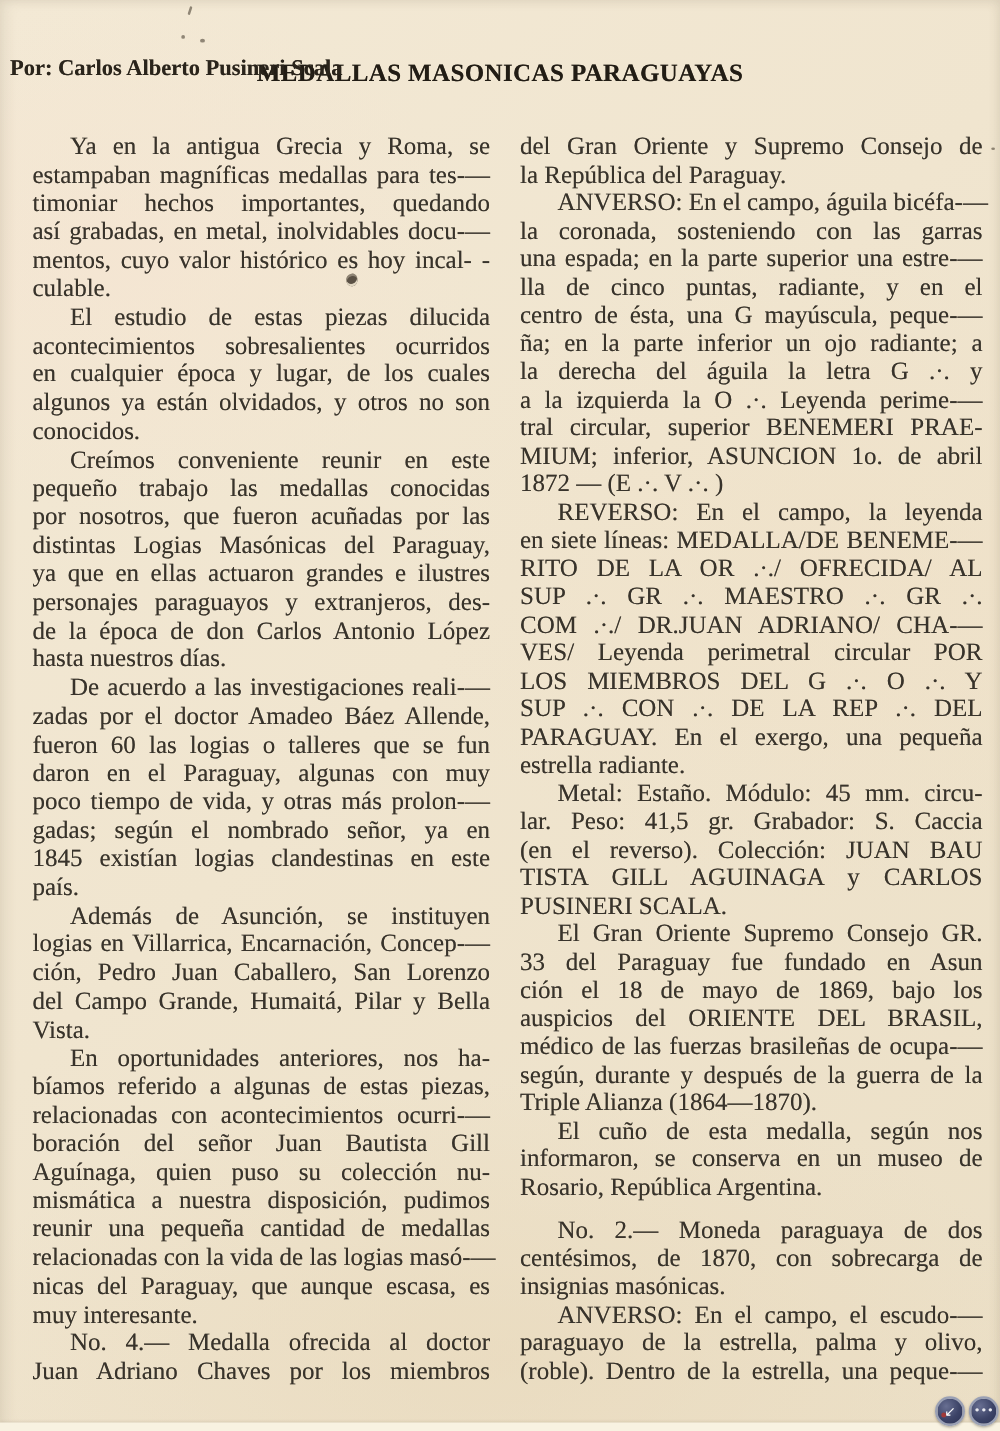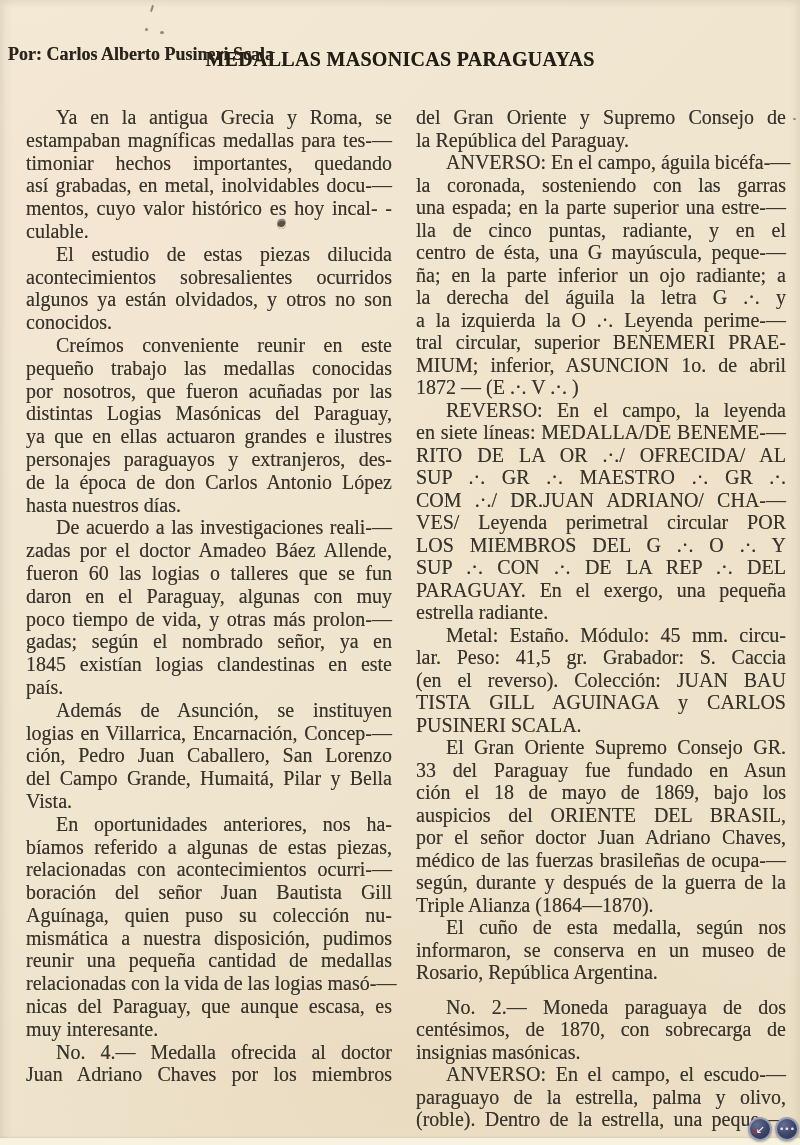--- a/index.html
+++ b/index.html
@@ -71,20 +71,21 @@
 
 <div class="col left">
     <div class="line indent">Ya en la antigua Grecia y Roma, se</div>
     <div class="line">estampaban magníficas medallas para tes-—</div>
     <div class="line">timoniar hechos importantes, quedando</div>
     <div class="line">así grabadas, en metal, inolvidables docu-—</div>
     <div class="line">mentos, cuyo valor histórico es hoy incal- -</div>
     <div class="line end">culable.</div>
     <div class="line indent">El estudio de estas piezas dilucida</div>
     <div class="line">acontecimientos sobresalientes ocurridos</div>
+    <div class="line">en cualquier época y lugar, de los cuales</div>
     <div class="line">algunos ya están olvidados, y otros no son</div>
     <div class="line end">conocidos.</div>
     <div class="line indent">Creímos conveniente reunir en este</div>
     <div class="line">pequeño trabajo las medallas conocidas</div>
     <div class="line">por nosotros, que fueron acuñadas por las</div>
     <div class="line">distintas Logias Masónicas del Paraguay,</div>
     <div class="line">ya que en ellas actuaron grandes e ilustres</div>
     <div class="line">personajes paraguayos y extranjeros, des-</div>
     <div class="line">de la época de don Carlos Antonio López</div>
     <div class="line end">hasta nuestros días.</div>
@@ -140,21 +141,20 @@
     <div class="line end">estrella radiante.</div>
     <div class="line indent">Metal: Estaño. Módulo: 45 mm. circu-</div>
     <div class="line">lar. Peso: 41,5 gr. Grabador: S. Caccia</div>
     <div class="line">(en el reverso). Colección: JUAN BAU</div>
     <div class="line">TISTA GILL AGUINAGA y CARLOS</div>
     <div class="line end">PUSINERI SCALA.</div>
     <div class="line indent">El Gran Oriente Supremo Consejo GR.</div>
     <div class="line">33 del Paraguay fue fundado en Asun</div>
     <div class="line">ción el 18 de mayo de 1869, bajo los</div>
     <div class="line">auspicios del ORIENTE DEL BRASIL,</div>
-    <div class="line">por el señor doctor Juan Adriano Chaves,</div>
     <div class="line">médico de las fuerzas brasileñas de ocupa-—</div>
     <div class="line">según, durante y después de la guerra de la</div>
     <div class="line end">Triple Alianza (1864—1870).</div>
     <div class="line indent">El cuño de esta medalla, según nos</div>
     <div class="line">informaron, se conserva en un museo de</div>
     <div class="line end">Rosario, República Argentina.</div>
     <div class="line indent gap">No. 2.— Moneda paraguaya de dos</div>
     <div class="line">centésimos, de 1870, con sobrecarga de</div>
     <div class="line end">insignias masónicas.</div>
     <div class="line indent">ANVERSO: En el campo, el escudo-—</div>

